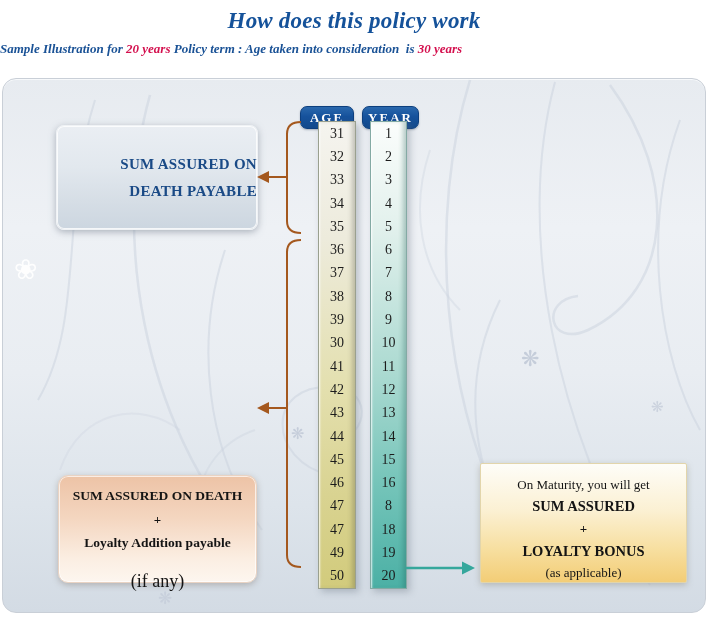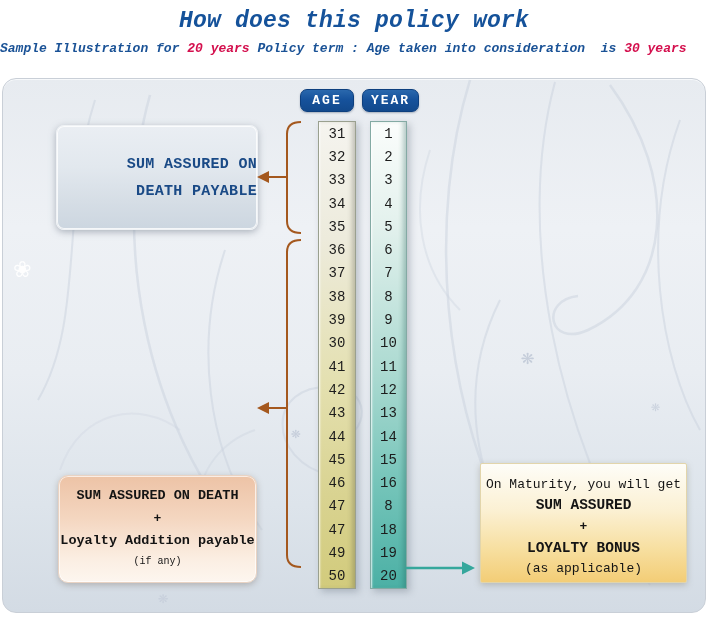--- a/index.html
+++ b/index.html
@@ -1,18 +1,18 @@
 <!DOCTYPE html>
 <html><head>
 <meta charset="utf-8">
 <style>
   html,body{margin:0;padding:0;background:#fff;}
   #root{
     position:relative;width:708px;height:617px;overflow:hidden;
-    background:#fff;font-family:Liberation Mono, monospace;
+    background:#fff;font-family:Liberation Serif, serif;
   }
   
   .page-title{
     position:absolute;top:8px;left:0;width:100%;text-align:center;
     font-size:23px;font-weight:bold;font-style:italic;color:#15529a;
     letter-spacing:.2px;
   }
   .page-subtitle{
     position:absolute;top:41px;left:0;width:100%;text-align:left;
     font-size:13px;font-weight:bold;font-style:italic;color:#1a5296;
@@ -24,21 +24,21 @@
     position:absolute;left:2px;top:78px;width:702px;height:533px;
     border:1px solid #c9cfd7;border-radius:14px;
     background:linear-gradient(180deg,#e7ebf0 0%,#eef1f5 28%,#e9edf2 55%,#dde4eb 80%,#d3dbe4 100%);
     box-shadow:inset 0 1px 0 #f7f9fb;
   }
   .flourish-layer{position:absolute;left:2px;top:78px;width:702px;height:533px;border-radius:14px;overflow:hidden;pointer-events:none;}
   .flower{position:absolute;color:#c5cdda;line-height:1;}
   .wflower{position:absolute;color:#ffffff;line-height:1;opacity:.95;}
   
   .badge{
-    position:absolute;top:89px;height:21px;border-radius:7px;
+    position:absolute;top:106px;height:21px;border-radius:7px;
     background:linear-gradient(180deg,#2a68ad 0%,#16529c 45%,#12498c 100%);
     border:1px solid #0d3f7e;color:#fff;font-size:13px;font-weight:bold;
     letter-spacing:2px;display:flex;align-items:center;justify-content:center;
     box-shadow:0 1px 2px rgba(40,60,90,.35);
   }
   #ageBadge{left:300px;width:52px;}
   #yearBadge{left:362px;width:55px;}
   
   .column{
     position:absolute;top:121px;height:466px;display:flex;flex-direction:column;
@@ -70,21 +70,21 @@
   #loyaltyBox{
     left:58px;top:475px;width:199px;height:108px;border-radius:10px;
     border:1px solid #e9d3c3;
     background:linear-gradient(180deg,#edc3a6 0%,#f4d6c0 40%,#fbeee2 78%,#fdf6ef 100%);
     box-shadow:0 2px 6px rgba(120,110,100,.4),inset 0 0 0 1px rgba(255,255,255,.7);
     color:#141414;padding-top:11px;box-sizing:border-box;
   }
   #loyaltyBox .b1{font-weight:bold;font-size:13.5px;margin-top:1px;}
   #loyaltyBox .plus{font-weight:bold;font-size:13px;margin-top:8px;}
   #loyaltyBox .b2{font-weight:bold;font-size:13.5px;margin-top:7px;}
-  #loyaltyBox .sub{font-size:10px;margin-top:8px;}
+  #loyaltyBox .sub{font-size:18px;margin-top:20px;}
   #maturityBox{
     left:480px;top:463px;width:207px;height:120px;border-radius:2px;
     border:1px solid #e2d5ab;
     background:linear-gradient(180deg,#fefdf8 0%,#fbf0d2 40%,#f7dfa0 72%,#f3cd76 100%);
     box-shadow:0 2px 6px rgba(120,115,95,.35);
     color:#141414;padding-top:13px;box-sizing:border-box;
   }
   #maturityBox .n1{font-size:13px;margin-top:0;}
   #maturityBox .b1{font-weight:bold;font-size:14.5px;margin-top:5px;}
   #maturityBox .plus{font-weight:bold;font-size:13px;margin-top:6px;}

